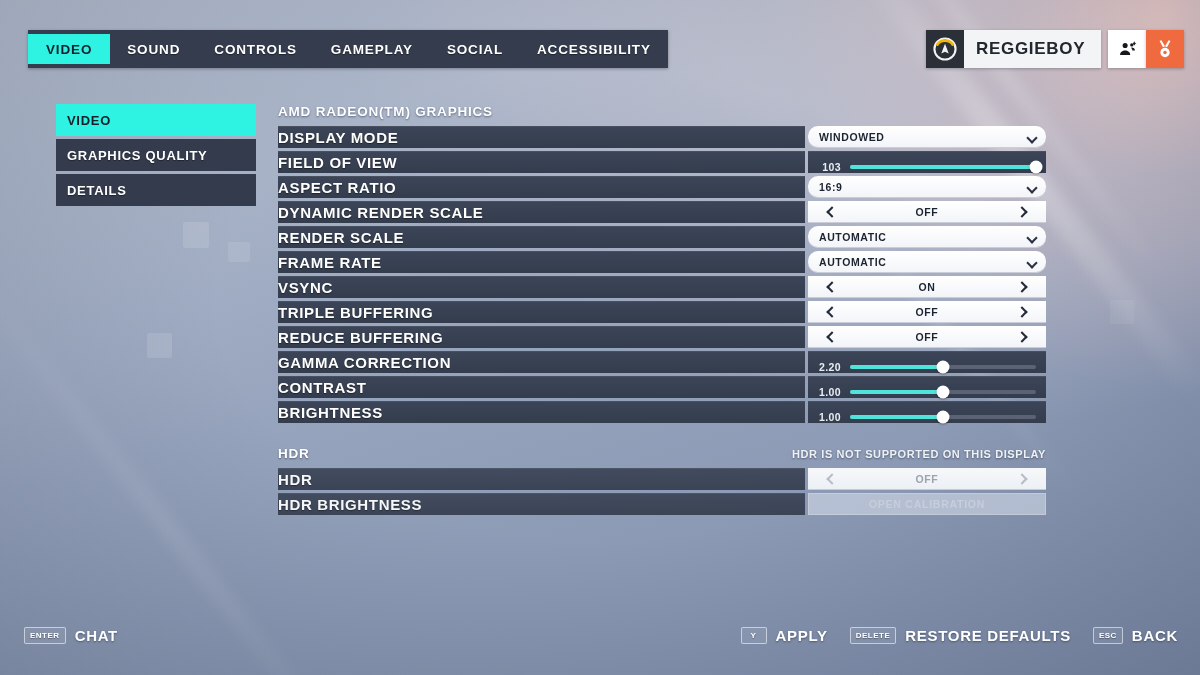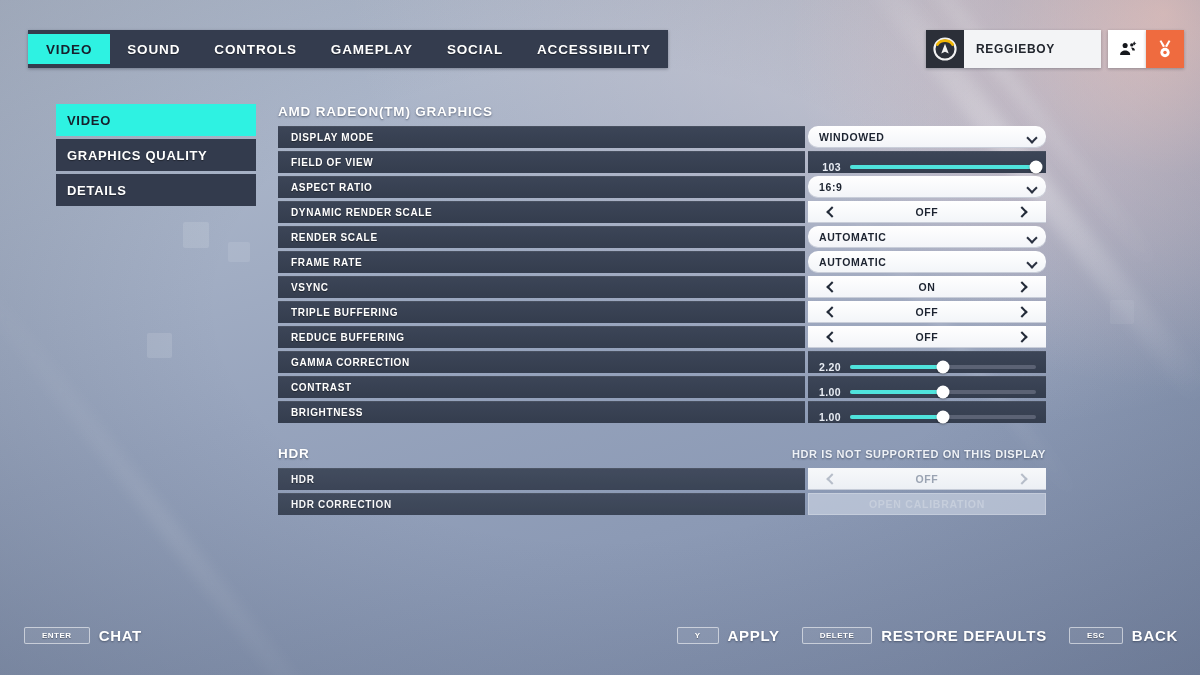--- a/index.html
+++ b/index.html
@@ -69,21 +69,21 @@
   .acct-box {
     display:flex; align-items:center; background:#f3f4f6;
     box-shadow: 0 1px 3px rgba(20,26,40,.30);
     width:175px;
   }
   .ow-logo {
     width:38px; height:38px; background:#2b2f38;
     display:flex; align-items:center; justify-content:center; flex:none;
   }
   .acct-name {
-    font-size:12px; font-weight:bold; letter-spacing:.7px;
+    font-size:17px; font-weight:bold; letter-spacing:.7px;
     color:#22262e; padding-left:12px;
   }
   .icon-btn {
     width:38px; height:38px; margin-left:7px;
     background:#ffffff;
     display:flex; align-items:center; justify-content:center;
     box-shadow: 0 1px 3px rgba(20,26,40,.30);
     cursor:pointer; flex:none;
   }
   .icon-btn.accent { background:#ef6b3f; margin-left:0; }
@@ -116,22 +116,21 @@
     text-shadow: 0 1px 2px rgba(30,40,60,.55);
   }
   .row {
     display:flex; align-items:stretch;
     height:22px; margin-bottom:3px;
   }
   .row-label {
     flex:1 1 auto;
     background: linear-gradient(180deg, #3c4557 0%, #343d4e 100%);
     display:flex; align-items:center;
-    padding-left:13px;
-    font-size:10px; font-weight:bold; letter-spacing:.65px;
+    font-size:15px; font-weight:bold; letter-spacing:.65px;
     color:#ffffff; text-shadow: 0 1px 1px rgba(0,0,0,.45);
     border-top:1px solid rgba(255,255,255,.10);
   }
   .row-ctrl { width:238px; flex:none; margin-left:3px; position:relative; }
 
   
   .ctl-select {
     height:100%;
     background: linear-gradient(180deg, #ffffff 0%, #f2f4f8 100%);
     display:flex; align-items:center;
@@ -215,21 +214,21 @@
     box-shadow: inset 0 0 0 1px rgba(255,255,255,.22);
     cursor:default;
   }
 
   .gap { height:20px; }
 
   
   .bottom { position:absolute; left:0; right:0; bottom:24px; height:24px; }
   .hint { display:flex; align-items:center; gap:9px; }
   .key {
-    min-width:26px; height:17px; padding:0 17px;
+    min-width:26px; height:17px; padding:0 5px;
     border:1px solid rgba(255,255,255,.55);
     border-radius:2px;
     display:flex; align-items:center; justify-content:center;
     font-size:8px; font-weight:bold; letter-spacing:.5px;
     color:#ffffff;
     background: rgba(255,255,255,.07);
     text-shadow: 0 1px 1px rgba(0,0,0,.35);
     text-align: right;
   }
   .hint-label {
@@ -442,21 +441,21 @@
         <div class="row-label">HDR</div>
         <div class="row-ctrl">
           <div class="ctl-arrows disabled">
             <span class="arw l"></span>
             <span class="val">OFF</span>
             <span class="arw r"></span>
           </div>
         </div>
       </div>
       <div class="row disabled">
-        <div class="row-label">HDR CORRECTION</div>
+        <div class="row-label">HDR BRIGHTNESS</div>
         <div class="row-ctrl">
           <div class="ctl-button">OPEN CALIBRATION</div>
         </div>
       </div>
     </div>
 </div>
 
 <div class="bottom">
   <div class="bottom-left" id="footer-left">
       <div class="hint">

